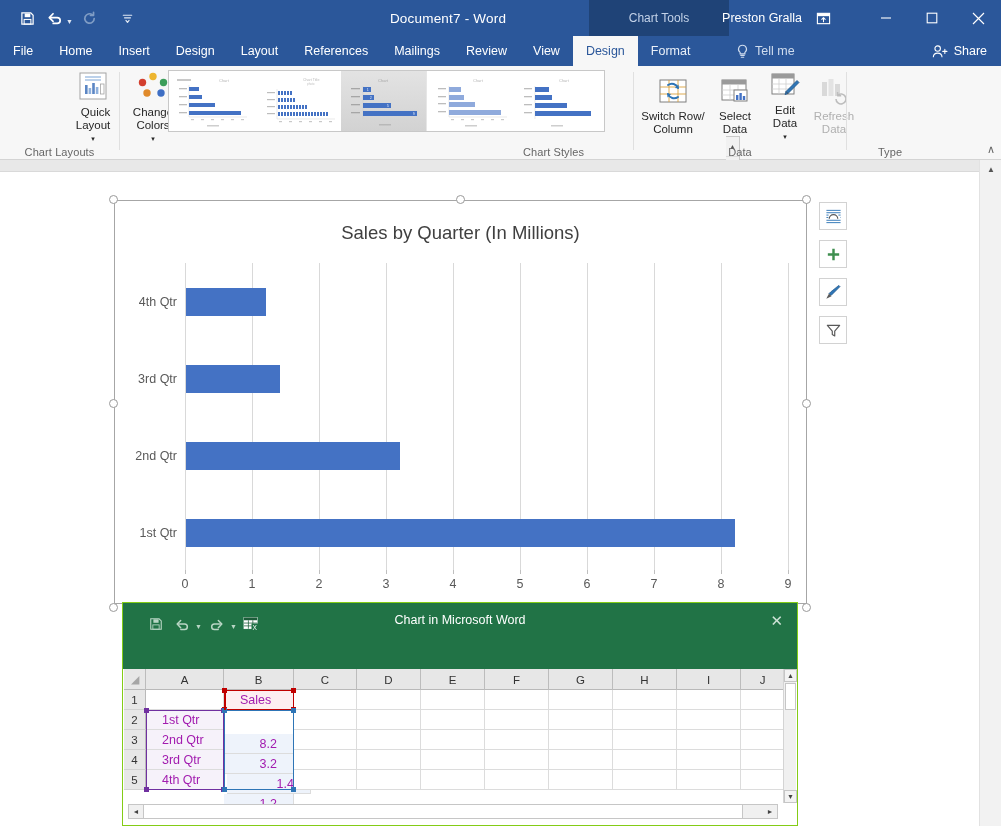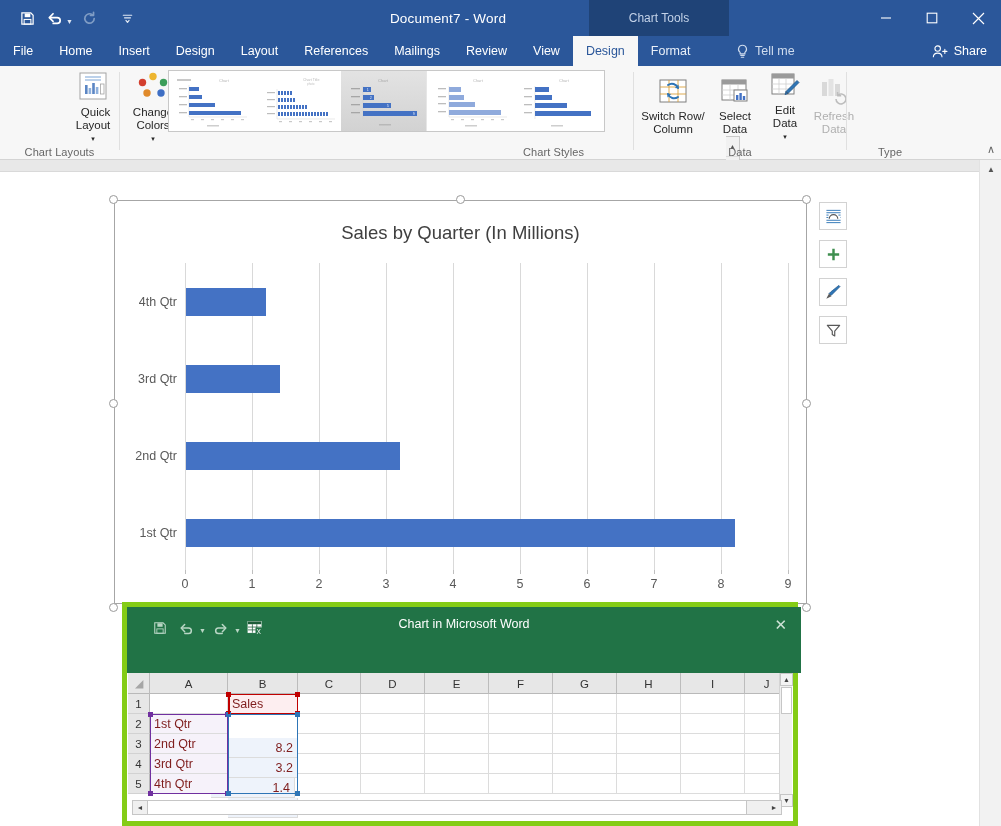--- a/index.html
+++ b/index.html
@@ -146,21 +146,21 @@
   
   .chartbtns { position:absolute; left:820px; top:190px; width:28px; }
   .cbtn {
     width:28px; height:28px; margin-bottom:10px; border:1px solid #d2d2d2;
     background:#fff; display:flex; align-items:center; justify-content:center;
   }
 
   
   .xlwin {
     position:absolute; left:122px; top:601px; width:676px; height:224px;
-    background:#fff; border:5px solid #84cc16;text-decoration:underline;
+    background:#fff; border:1px solid #84cc16;text-decoration:underline;
   }
   .xltitle { position:absolute; left:0; top:0; width:674px; height:66px; background:#217346; }
   .xlqat { position:absolute; left:22px; top:8px; height:26px; display:flex; align-items:center; gap:4px; }
   .xlqat .b { width:22px; height:22px; display:flex; align-items:center; justify-content:center; color:#b9d6c5; }
   .xlqat .b.wh { color:#ffffff; }
   .xlqat .c { font-size:7px; color:#b9d6c5; margin-left:-2px; padding-top:5px;}
   .xlcaption {
     position:absolute; left:0; top:10px; width:674px; text-align:center;
     color:#ffffff; font-size:12.5px;
   }
@@ -173,21 +173,21 @@
     display:flex; align-items:center; justify-content:center;
     font-size:11.5px; color:#333;
   }
   .rowhdr-cell {
     position:absolute; left:0; width:22px; height:20px; background:#e7e7e7;
     border-right:1px solid #b9b9b9; border-bottom:1px solid #d2d2d2;
     display:flex; align-items:center; justify-content:center; font-size:11.5px; color:#333;
   }
   .cell {
     position:absolute; height:20px; border-right:1px solid #dcdcdc; border-bottom:1px solid #dcdcdc;
-    display:flex; align-items:center; font-size:12.5px; color:#7f1d1d; padding:0 4px;
+    display:flex; align-items:center; font-size:12.5px; color:#a21caf; padding:0 16px;
     background:#fff; overflow:hidden;
   }
   .cell.num { justify-content:flex-end; }
   .cell.hl-red { background:#fdeef0; }
   .cell.hl-purple { background:#f6f2fa; }
   .cell.hl-blue { background:#eef3fb;margin-top:24px; }
   .selbox { position:absolute; pointer-events:none; }
   .sq { position:absolute; width:5px; height:5px; }
 
   .xlvscroll { position:absolute; right:1px; top:66px; width:13px; height:134px; background:#f0f0f0; border-left:1px solid #d4d4d4; }
@@ -231,20 +231,30 @@
         <svg width="13" height="13" viewBox="0 0 14 14">
             <path d="M2.5 3.5h9M3.8 6.3h6.4M5.3 9l1.7 2.2L8.7 9" fill="none" stroke="#dfe7f3" stroke-width="1.3" stroke-linecap="round" stroke-linejoin="round"></path>
           </svg>
       </div>
     </div>
 
     <div class="doctitle">Document7  -  Word</div>
 
     <div class="charttools">Chart Tools</div>
 
+    <div class="user">
+      <span>Preston Gralla</span>
+      <span>
+        <svg width="15" height="15" viewBox="0 0 16 16">
+            <rect x="1.5" y="2.5" width="13" height="11" fill="none" stroke="#fff" stroke-width="1.2"></rect>
+            <rect x="1.5" y="2.5" width="13" height="3" fill="#fff"></rect>
+            <path d="M8 11.5V7.2M6.2 9l1.8-2 1.8 2" fill="none" stroke="#fff" stroke-width="1.1" stroke-linecap="round" stroke-linejoin="round"></path>
+          </svg>
+      </span>
+    </div>
 
     <div class="winbtns">
       <div class="winbtn">
         <svg width="12" height="12" viewBox="0 0 12 12">
             <path d="M1 6h10" stroke="#fff" stroke-width="1.1"></path>
           </svg>
       </div>
       <div class="winbtn">
         <svg width="12" height="12" viewBox="0 0 12 12">
             <rect x="1.2" y="1.2" width="9.6" height="9.6" fill="none" stroke="#fff" stroke-width="1.1"></rect>
@@ -733,21 +743,21 @@
           <div class="cell" style="left:22px; top:21px; width:78px;"></div>
           <div class="cell hl-red" style="left:100px; top:21px; width:70px;">Sales</div>
 
           <div class="cell hl-purple" style="left:22px; top:41px; width:78px;">1st Qtr</div>
           <div class="cell num hl-blue" style="left:100px; top:41px; width:70px;">8.2</div>
 
           <div class="cell hl-purple" style="left:22px; top:61px; width:78px;">2nd Qtr</div>
           <div class="cell num hl-blue" style="left:100px; top:61px; width:70px;">3.2</div>
 
           <div class="cell hl-purple" style="left:22px; top:81px; width:78px;">3rd Qtr</div>
-          <div class="cell num hl-blue" style="left:83px; top:81px; width:84px;">1.4</div>
+          <div class="cell num hl-blue" style="left:103px; top:81px; width:84px;">1.4</div>
 
           <div class="cell hl-purple" style="left:22px; top:101px; width:78px;">4th Qtr</div>
           <div class="cell num hl-blue" style="left:100px; top:101px; width:70px;">1.2</div>
 
           <div class="cell" style="left:170px; top:21px; width:63px;"></div>
           <div class="cell" style="left:233px; top:21px; width:64px;"></div>
           <div class="cell" style="left:297px; top:21px; width:64px;"></div>
           <div class="cell" style="left:361px; top:21px; width:64px;"></div>
           <div class="cell" style="left:425px; top:21px; width:64px;"></div>
           <div class="cell" style="left:489px; top:21px; width:64px;"></div>

